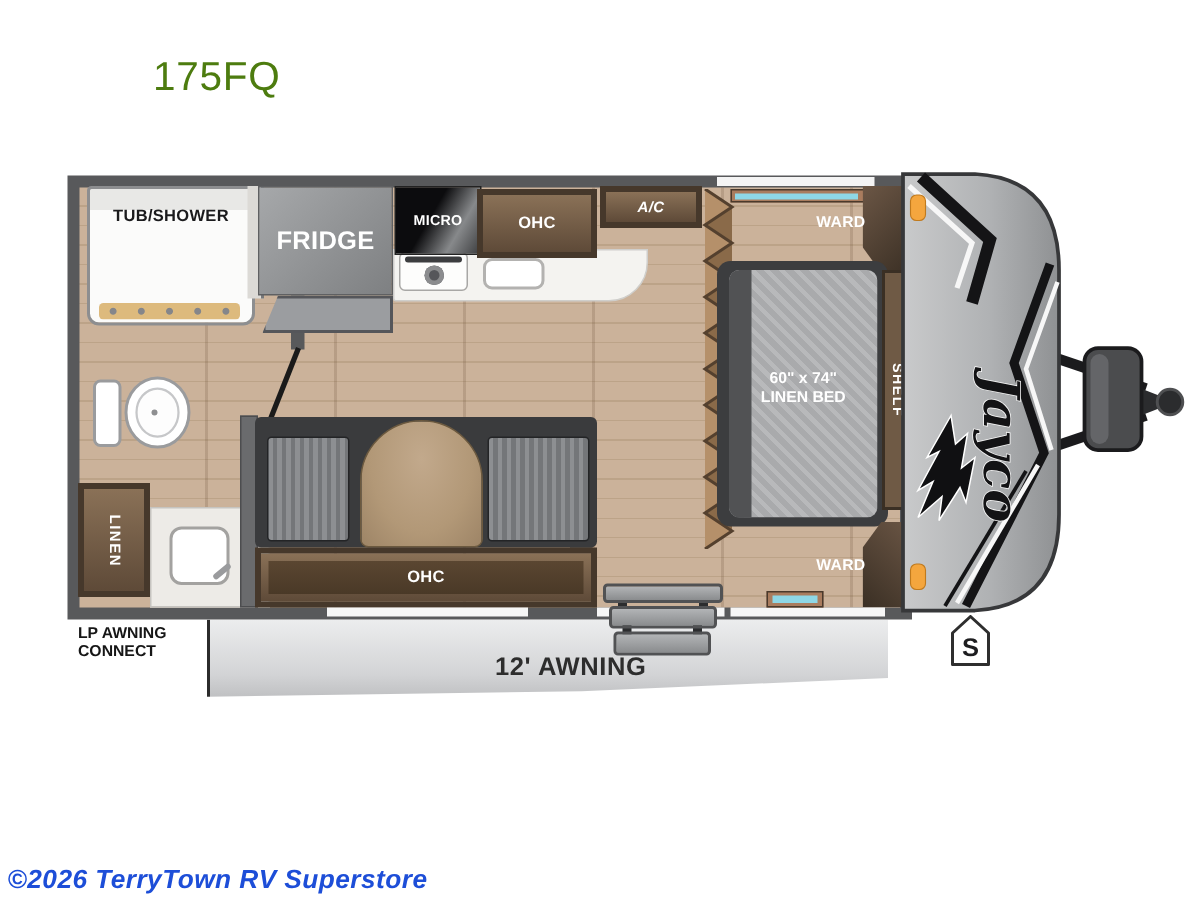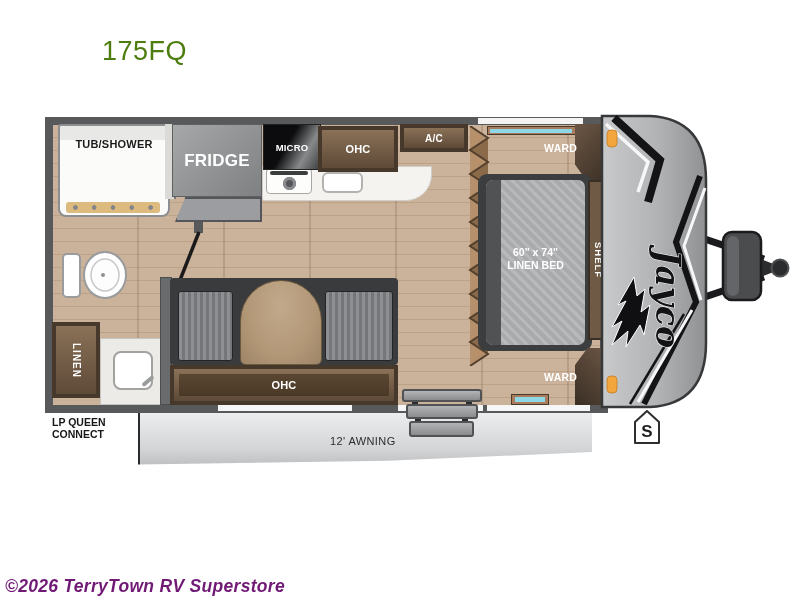--- a/index.html
+++ b/index.html
@@ -1,20 +1,20 @@
 <!DOCTYPE html>
 <html style="--wall: #58595b; --floor_light: #cbb29a; --floor_dark: #bca388; --cabinet_edge: #46382b; --cabinet_face: #7b6349; --counter: #f4f3f0; --appliance_gray: #8f9193; --mattress: #b0b1b3; --cushion: #85878a; --table_wood: #b29877; --awning_gray: #d3d4d6; --cap_gray: #b0b2b4; --window_teal: #8ed7e6; --marker_orange: #f4a63e; --text_dark: #1b1b1d; --text_light: #ffffff;"><head>
 <meta charset="utf-8">
 <style>
   html,body{margin:0;padding:0;background:#fff;}
   #stage{position:relative;width:800px;height:600px;background:#ffffff;overflow:hidden;
          font-family:"Liberation Sans",sans-serif;}
   .abs{position:absolute;}
   #plan-title{left:74px;top:36px;font-size:27px;color:#4d7c0f;letter-spacing:.5px;margin-left:28px;}
-  #watermark{left:5px;top:576px;font-size:17.5px;font-style:italic;font-weight:bold;color:#701a75;letter-spacing:.3px;}
+  #watermark{left:5px;top:576px;font-size:17.5px;font-style:italic;font-weight:bold;color:#1d4ed8;letter-spacing:.3px;}
 
   
   #plan{left:45px;top:117px;width:563px;height:296px;background:var(--wall);}
   #floor{position:absolute;left:8px;top:8px;right:8px;bottom:8px;
     background:
       repeating-linear-gradient(90deg, rgba(101,74,51,0) 0 84px, rgba(101,74,51,.20) 84px 86px),
       repeating-linear-gradient(180deg, var(--floor_light) 0 12px, var(--floor_dark) 12px 13px);}
 
   .lbl{position:absolute;font-weight:bold;color:var(--text_light);font-size:11px;letter-spacing:.2px;white-space:nowrap;}
   .lbl-dark{color:var(--text_dark);}
@@ -96,36 +96,36 @@
 
   
   .wallwin{position:absolute;top:288px;height:6px;background:#f6f6f6;}
   #bot-window{left:466px;top:277px;width:38px;height:11px;background:#a97c5e;border:1px solid #4a3a2c;box-sizing:border-box;}
   #bot-window-glass{position:absolute;left:3px;top:2px;width:30px;height:5px;background:var(--window_teal);}
 
   
   #awning{left:138px;top:413px;width:454px;height:52px;border-left:2px solid #2b2b2b;box-sizing:border-box;
        background:linear-gradient(180deg,#ecedee,var(--awning_gray) 70%,#bfc0c2);
        clip-path:polygon(0 0,100% 0,100% 75%,55% 92%,0 99%);}
-  #awning-lbl{left:330px;top:435px;font-size:11px;font-weight:normal;color:#2d2d2d;letter-spacing:.4px;}
+  #awning-lbl{left:330px;top:435px;font-size:17px;font-weight:bold;color:#2d2d2d;letter-spacing:.4px;}
   #lp-lbl{left:52px;top:417px;font-size:10.5px;line-height:11.5px;font-weight:bold;color:#161616;}
   .step{position:absolute;background:linear-gradient(180deg,#b2b4b6,#8a8c8e);border:2px solid #515254;border-radius:3px;box-sizing:border-box;}
   .steplink{position:absolute;width:6px;height:8px;background:#2b2c2e;}
 </style>
 </head>
 <body>
 
 <div id="stage">
 
   <div class="abs" id="plan-title">175FQ</div>
 
   <div class="abs" id="awning"></div>
   <div class="abs" id="awning-lbl">12' AWNING</div>
   <div class="abs" id="lp-lbl">
-    <div>LP QUEEN</div>
+    <div>LP AWNING</div>
     <div>CONNECT</div>
   </div>
 
   <svg class="abs" style="left:690px;top:228px;" width="102" height="80">
     <line x1="0" y1="6" x2="74" y2="31" stroke="#1b1b1d" stroke-width="7"></line>
     <line x1="0" y1="74" x2="74" y2="49" stroke="#1b1b1d" stroke-width="7"></line>
     <polygon points="68,30 86,37 86,43 68,50" fill="#2b2c2e"></polygon>
     <circle cx="90" cy="40" r="8.5" fill="#2b2c2e" stroke="#4e4f51" stroke-width="2"></circle>
     <rect x="33" y="4" width="38" height="68" rx="9" fill="#4b4c4e" stroke="#1b1b1d" stroke-width="2.5"></rect>
     <rect x="37" y="8" width="12" height="60" rx="6" fill="#646568"></rect>
@@ -169,21 +169,21 @@
       <div class="abs" id="burner"></div>
     </div>
     <div class="abs" id="ksink"></div>
     <div class="abs" id="micro">
       <div class="lbl ctr" style="left:0;top:0;width:100%;height:100%;font-size:9.5px;">MICRO</div>
     </div>
     <div class="abs cabinet ctr" id="ohc-k">
       <span class="lbl" style="position:static;font-size:11px;">OHC</span>
     </div>
     <div class="abs cabinet ctr" id="ac">
-      <span class="lbl" style="position:static;font-size:10px;">A/C</span>
+      <span class="lbl" style="position:static;font-size:10px;font-style:italic;">A/C</span>
     </div>
 
     <svg class="abs" style="left:423px;top:9px;" width="22" height="240">
       <path fill="#b5906a" d="M2 0 L20 12 L2 24 Z M2 24 L20 36 L2 48 Z M2 48 L20 60 L2 72 Z M2 72 L20 84 L2 96 Z M2 96 L20 108 L2 120 Z M2 120 L20 132 L2 144 Z M2 144 L20 156 L2 168 Z M2 168 L20 180 L2 192 Z M2 192 L20 204 L2 216 Z M2 216 L20 228 L2 240 Z"></path>
       <path fill="#8a6a49" d="M20 12 L2 24 L20 36 Z M20 36 L2 48 L20 60 Z M20 60 L2 72 L20 84 Z M20 84 L2 96 L20 108 Z M20 108 L2 120 L20 132 Z M20 132 L2 144 L20 156 Z M20 156 L2 168 L20 180 Z M20 180 L2 192 L20 204 Z M20 204 L2 216 L20 228 Z"></path>
       <path fill="none" stroke="#54402e" stroke-width="2" d="M2 0 L20 12 L2 24 L20 36 L2 48 L20 60 L2 72 L20 84 L2 96 L20 108 L2 120 L20 132 L2 144 L20 156 L2 168 L20 180 L2 192 L20 204 L2 216 L20 228 L2 240"></path>
     </svg>
 
     <div class="abs" id="win-top"></div>
     <div class="abs" id="win-top-sill">

